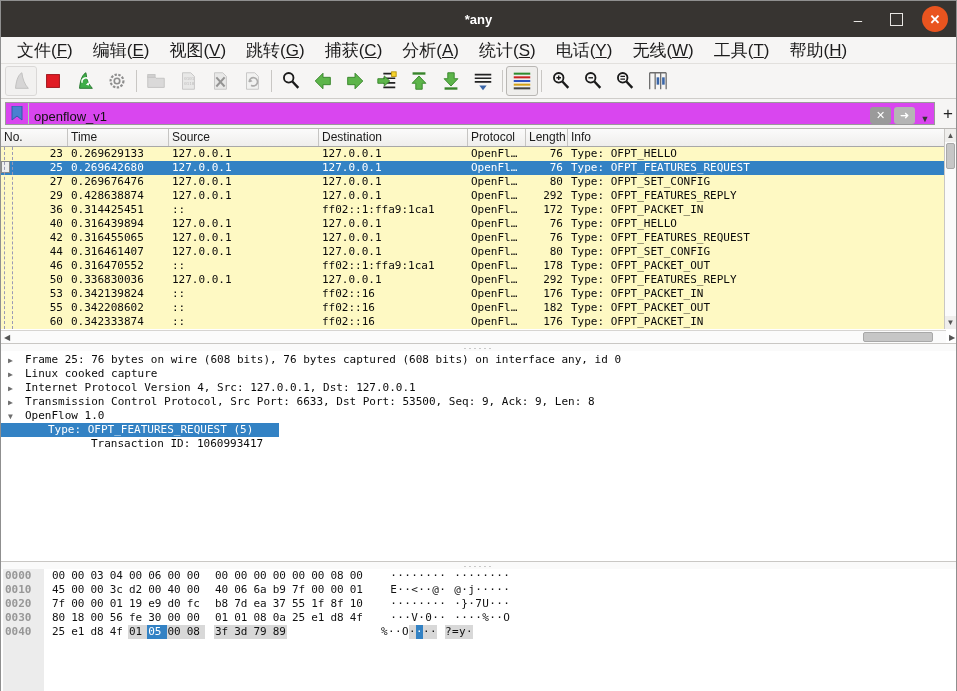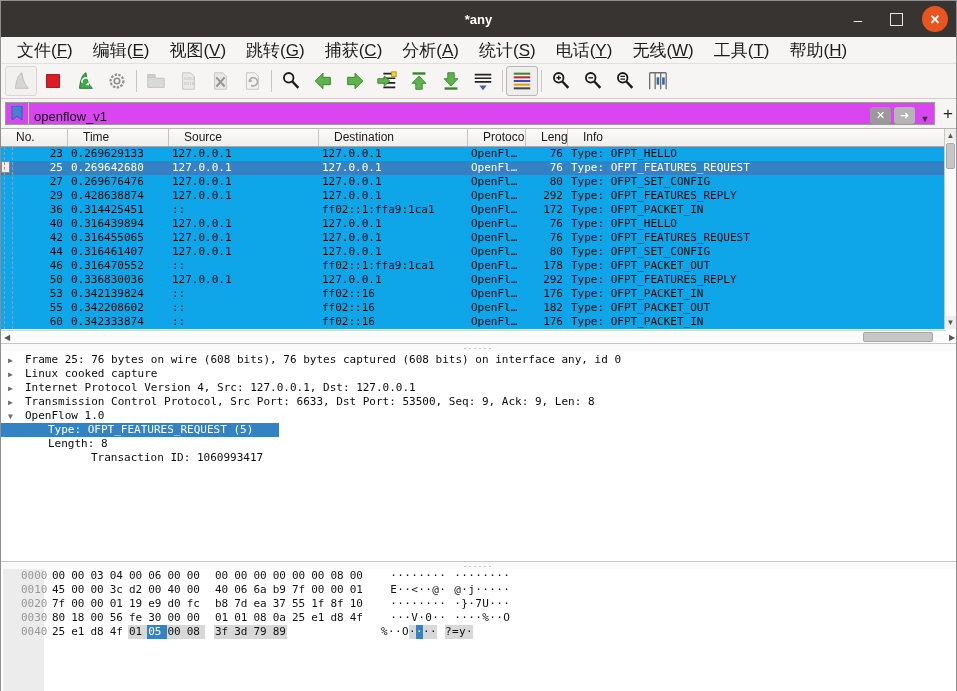--- a/index.html
+++ b/index.html
@@ -34,24 +34,24 @@
   .filtertext{flex:1;font-size:13px;color:#111;padding-left:5px;}
   .ff-btn{width:21px;height:17px;border-radius:3px;display:flex;align-items:center;justify-content:center;color:#fff;font-size:11px;margin-right:3px;}
   .ff-clear{background:#9a9a9a;}
   .ff-apply{background:#b5b5b5;}
   .ff-caret{width:14px;color:#333;font-size:9px;text-align:center;margin-right:2px;}
   .plus-btn{margin-left:8px;font-size:17px;color:#222;width:18px;text-align:center;}
 
   
   .packetlist{position:relative;height:214px;border-bottom:1px solid #c9c7c4;}
   .plheader{display:flex;height:18px;background:linear-gradient(#fbfbfb,#efeeec);border-bottom:1px solid #a8a8a8;font-size:12px;color:#1b1b1b;box-sizing:border-box;width:945px;}
-  .hcell{border-right:1px solid #c6c5c3;padding:1px 15px;box-sizing:border-box;white-space:nowrap;overflow:hidden;}
+  .hcell{border-right:1px solid #c6c5c3;padding:1px 3px;box-sizing:border-box;white-space:nowrap;overflow:hidden;}
   .c0{width:67px;} .c1{width:101px;} .c2{width:150px;} .c3{width:149px;} .c4{width:58px;} .c5{width:42px;} .c6{flex:1;border-right:none;}
   .plrows{position:relative;width:945px;height:182px;overflow:hidden;background:#fff;font-family:"DejaVu Sans Mono","Liberation Mono",monospace;font-size:11px;}
-  .prow{display:flex;height:14px;line-height:14px;background:#0ea5e9;color:#0a0a0a;white-space:nowrap;}
+  .prow{display:flex;height:14px;line-height:14px;background:#fef9c3;color:#0a0a0a;white-space:nowrap;}
   .prow.sel{background:#3382c4;color:#fff;position:relative;}
   .prow.sel::before{content:'';position:absolute;left:0;top:0;width:9px;height:12px;background:#eee;border:1px solid #8a8a8a;box-sizing:border-box;}
   .pcell{padding:0 3px;box-sizing:border-box;overflow:hidden;}
   .pcell.r{text-align:right;padding-right:5px;}
   .indic{position:absolute;top:0;bottom:0;border-left:1px dashed #9a9ab5;width:0;}
   .vscroll{position:absolute;right:0;top:0;width:12px;height:200px;background:#fbfbfb;border-left:1px solid #c9c7c4;box-sizing:border-box;}
   .vscroll .arr{height:13px;display:flex;align-items:center;justify-content:center;font-size:8px;color:#555;background:#efeeec;}
   .vscroll .arr.dn{position:absolute;bottom:0;left:0;right:0;}
   .vthumb{position:absolute;left:1px;right:1px;top:14px;height:26px;background:#c6c6c6;border:1px solid #a8a8a8;border-radius:2px;box-sizing:border-box;}
   .hscroll{position:absolute;left:0;bottom:0;width:945px;height:13px;background:#fbfbfb;border-top:1px solid #d6d4d1;box-sizing:border-box;display:flex;align-items:center;}
@@ -67,21 +67,21 @@
   .drow{height:14px;line-height:14px;white-space:nowrap;position:relative;}
   .drow .exp{display:inline-block;width:14px;padding-left:7px;font-size:8px;color:#6e6e6e;}
   .drow .dtext{padding-left:3px;}
   .drow.child .dtext{padding-left:47px;}
   .drow.sel{background:linear-gradient(to right,#3382c4 0,#3382c4 278px,#fff 278px);color:#fff;}
 
   
   .bytes{position:relative;height:127px;background:#fff;font-family:"DejaVu Sans Mono","Liberation Mono",monospace;font-size:11px;color:#111;}
   .offsetstrip{position:absolute;left:2px;top:0;bottom:0;width:41px;background:#ececec;}
   .hexrow{position:relative;height:14px;line-height:14px;white-space:nowrap;padding-left:50px;}
-  .hexrow .off{position:absolute;left:20px;color:#979797;}
+  .hexrow .off{position:absolute;left:4px;color:#979797;font-weight:bold;}
   .hb{display:inline-block;padding:0 1px;margin-right:4px;}
   .hb.g2{margin-left:9px;}
   .hb.field{background:#d8d8d8;}
   .hb.selb{background:#3382c4;color:#fff;}
   .asciiblock{display:inline-block;margin-left:22px;}
   .ac{display:inline-block;width:7px;text-align:center;}
   .ac.field{background:#d8d8d8;}
   .ac.selb{background:#3382c4;color:#fff;}
   .agap{display:inline-block;width:8px;}
   .agap.field{background:#d8d8d8;}
@@ -454,21 +454,20 @@
 
   <div class="splitter">······</div>
 
   <div class="details" id="details">
       <div class="drow"><div class="exp" style="display: inline-block;">▶</div><div class="dtext" style="display: inline-block;">Frame 25: 76 bytes on wire (608 bits), 76 bytes captured (608 bits) on interface any, id 0</div></div>
       <div class="drow"><div class="exp" style="display: inline-block;">▶</div><div class="dtext" style="display: inline-block;">Linux cooked capture</div></div>
       <div class="drow"><div class="exp" style="display: inline-block;">▶</div><div class="dtext" style="display: inline-block;">Internet Protocol Version 4, Src: 127.0.0.1, Dst: 127.0.0.1</div></div>
       <div class="drow"><div class="exp" style="display: inline-block;">▶</div><div class="dtext" style="display: inline-block;">Transmission Control Protocol, Src Port: 6633, Dst Port: 53500, Seq: 9, Ack: 9, Len: 8</div></div>
       <div class="drow"><div class="exp" style="display: inline-block;">▼</div><div class="dtext" style="display: inline-block;">OpenFlow 1.0</div></div>
       <div class="drow child sel"><div class="dtext" style="display: inline-block;">Type: OFPT_FEATURES_REQUEST (5)</div></div>
-      <div class="drow child"><div class="dtext" style="display: inline-block;">Length: 8</div></div>
       <div class="drow child"><div class="dtext" style="display: inline-block; margin-left: 43px;">Transaction ID: 1060993417</div></div>
     </div>
 
   <div class="splitter">······</div>
 
   <div class="bytes">
     <div class="offsetstrip"></div>
     <div id="hexrows">
         <div class="hexrow"><div class="off">0000</div><span class="hb">00</span><span class="hb">00</span><span class="hb">03</span><span class="hb">04</span><span class="hb">00</span><span class="hb">06</span><span class="hb">00</span><span class="hb">00</span><span class="hb g2">00</span><span class="hb">00</span><span class="hb">00</span><span class="hb">00</span><span class="hb">00</span><span class="hb">00</span><span class="hb">08</span><span class="hb">00</span><span class="asciiblock"><span class="ac">·</span><span class="ac">·</span><span class="ac">·</span><span class="ac">·</span><span class="ac">·</span><span class="ac">·</span><span class="ac">·</span><span class="ac">·</span><span class="agap"></span><span class="ac">·</span><span class="ac">·</span><span class="ac">·</span><span class="ac">·</span><span class="ac">·</span><span class="ac">·</span><span class="ac">·</span><span class="ac">·</span></span></div>
         <div class="hexrow"><div class="off">0010</div><span class="hb">45</span><span class="hb">00</span><span class="hb">00</span><span class="hb">3c</span><span class="hb">d2</span><span class="hb">00</span><span class="hb">40</span><span class="hb">00</span><span class="hb g2">40</span><span class="hb">06</span><span class="hb">6a</span><span class="hb">b9</span><span class="hb">7f</span><span class="hb">00</span><span class="hb">00</span><span class="hb">01</span><span class="asciiblock"><span class="ac">E</span><span class="ac">·</span><span class="ac">·</span><span class="ac">&lt;</span><span class="ac">·</span><span class="ac">·</span><span class="ac">@</span><span class="ac">·</span><span class="agap"></span><span class="ac">@</span><span class="ac">·</span><span class="ac">j</span><span class="ac">·</span><span class="ac">·</span><span class="ac">·</span><span class="ac">·</span><span class="ac">·</span></span></div>

